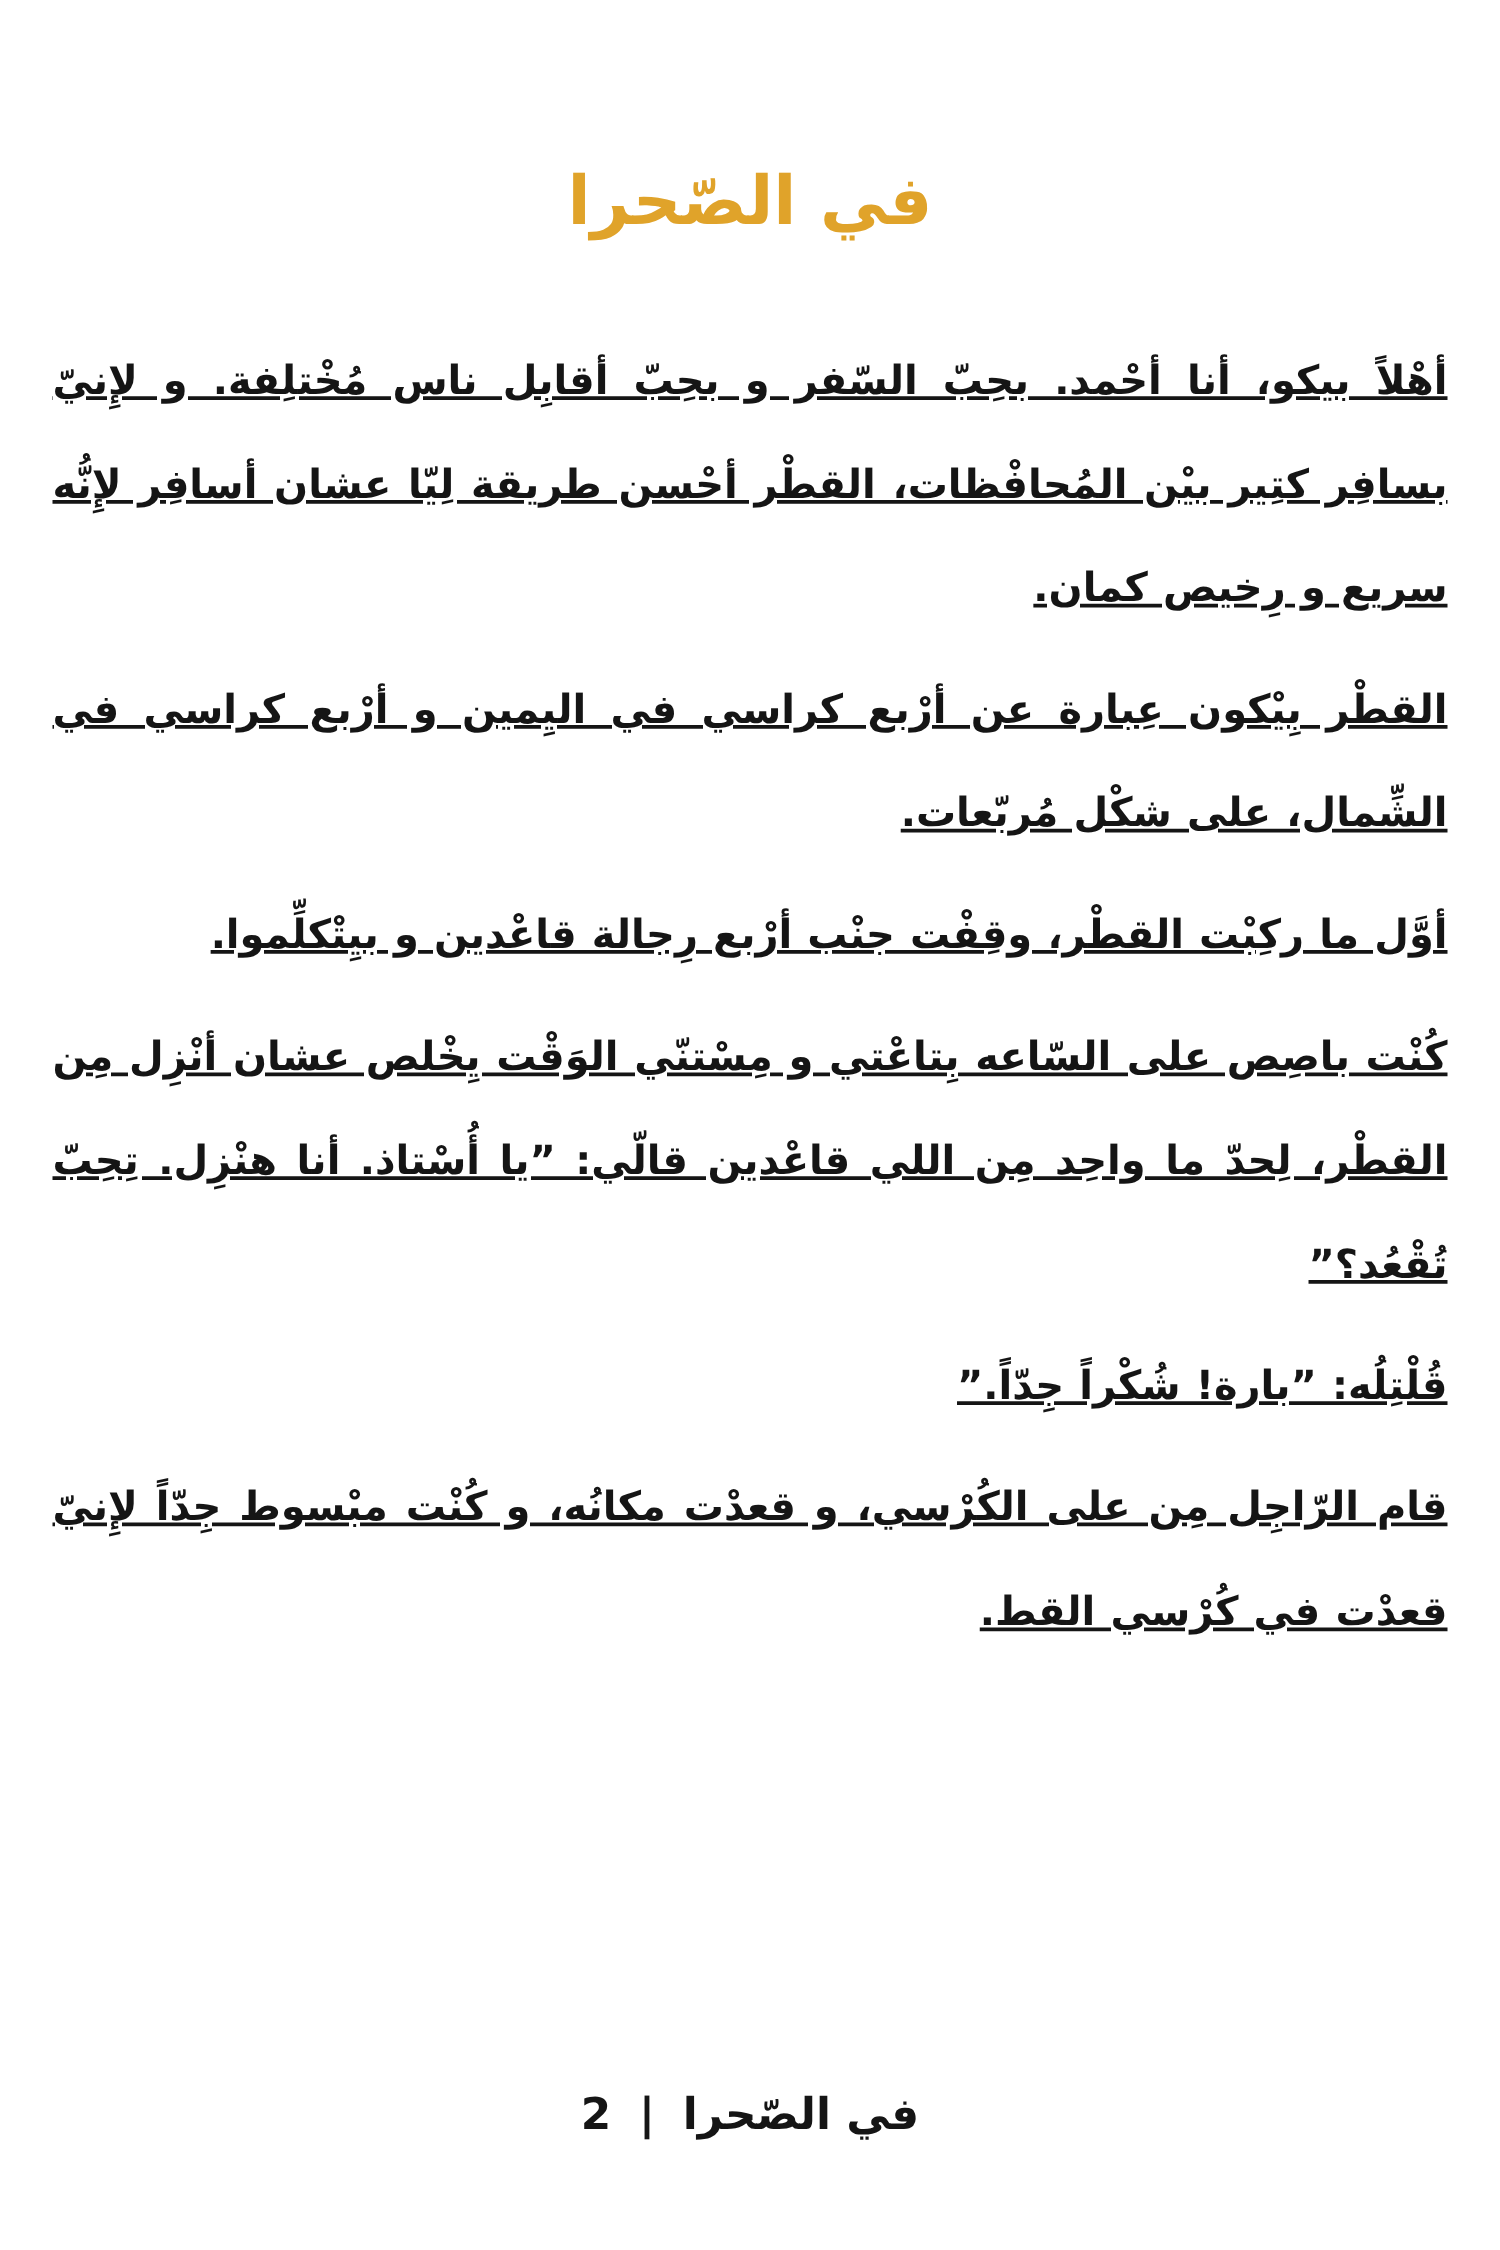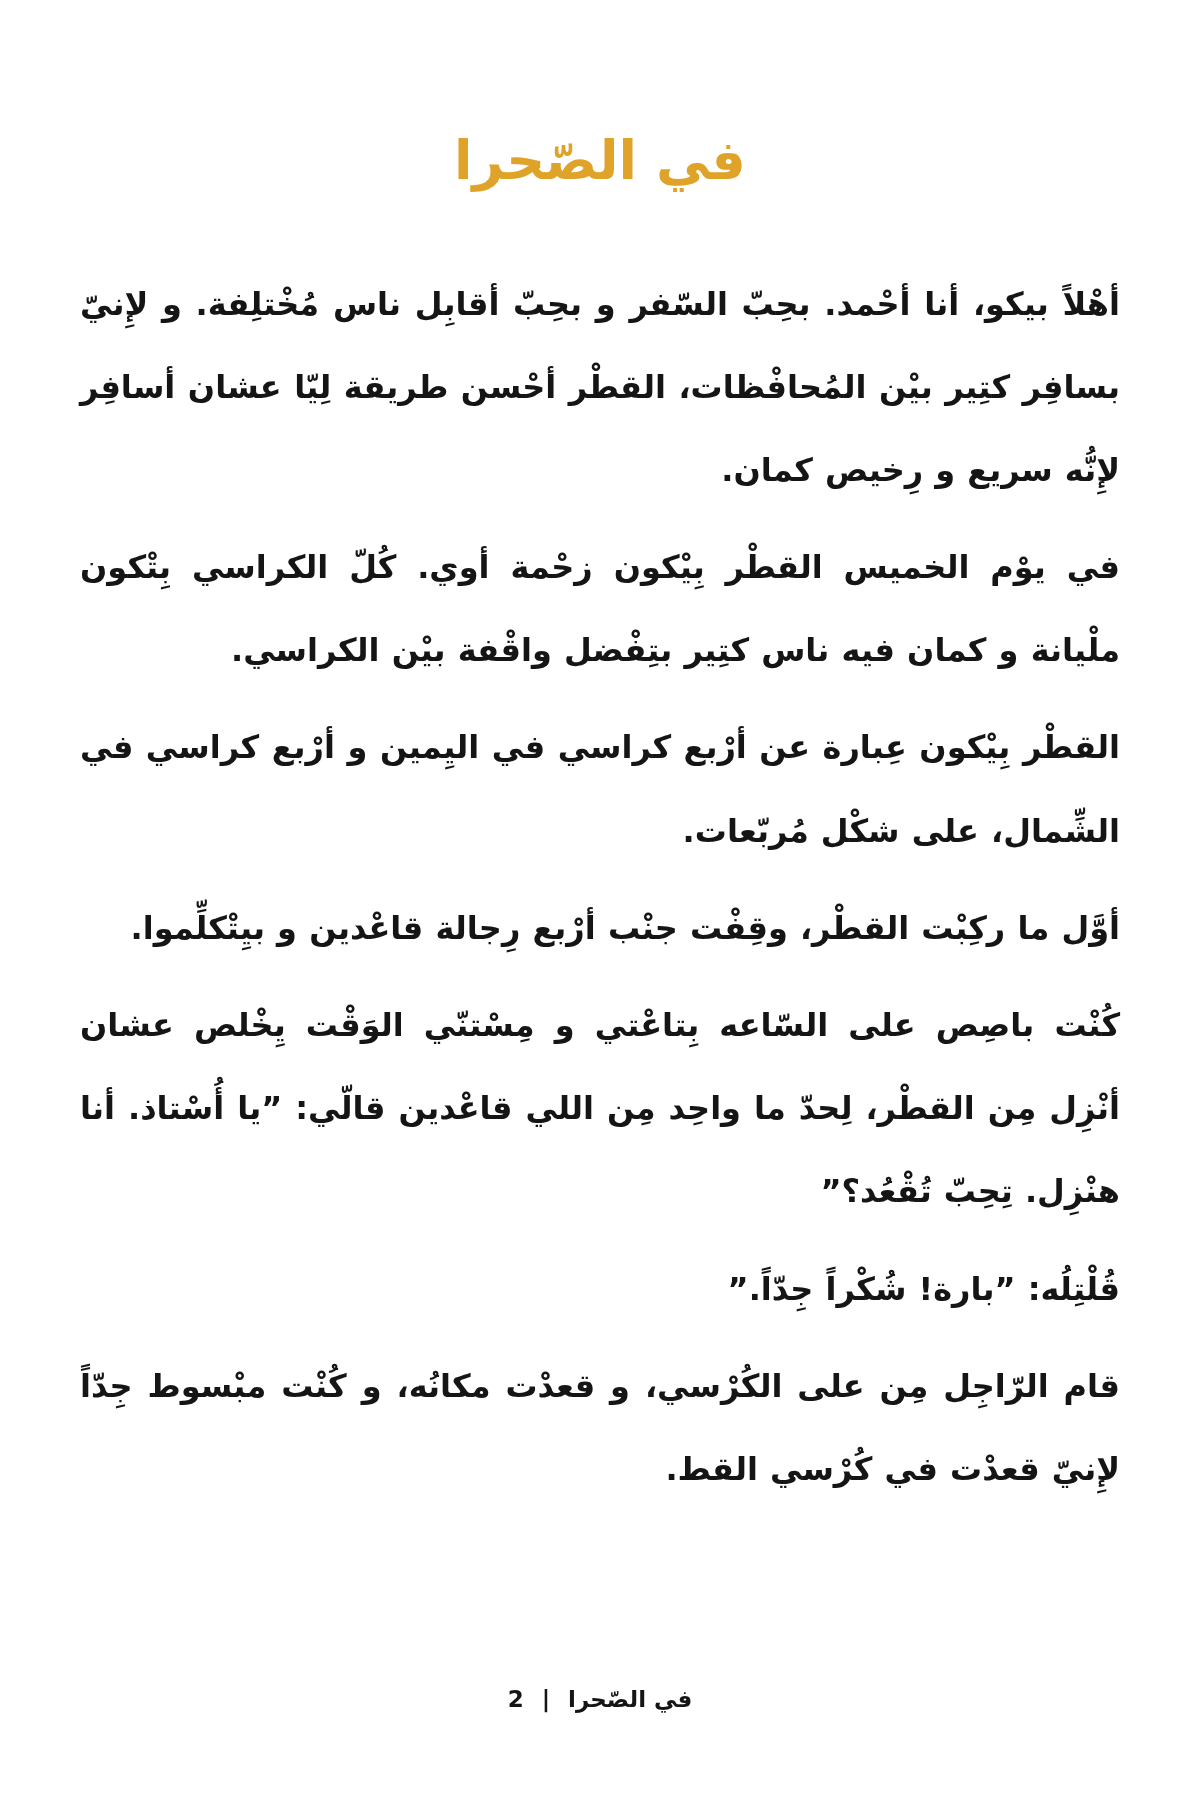--- a/index.html
+++ b/index.html
@@ -25,63 +25,63 @@
     text-align: center;
     color: var(--accent);
     font-size: 54px;
     font-weight: 700;
     line-height: 1.25;
     margin: 115px 0 68px 0;
   }
 
   .story {
     direction: rtl;
-    padding: 0 80px;
+    padding: 0 42px;
     color: var(--text);
+    text-decoration: underline;
   }
 
   .story p {
     font-size: 32px;
     font-weight: 600;
     line-height: 2.6;
     text-align: justify;
     margin: 0 0 14px 0;
     word-spacing: 1px;
   }
 
   .footer {
     position: absolute;
     left: 0;
     right: 0;
     bottom: 100px;
     direction: rtl;
     text-align: center;
     color: var(--text);
-    font-size: 23px;
+    font-size: 35px;
     font-weight: 600;
   }
   .footer .sep {
     display: inline-block;
     margin: 0 10px;
     font-weight: 700;
   }
   .footer .page-num {
     font-weight: 800;
   }
 </style>
 </head>
 <body>
 
 <div class="page" lang="ar">
 
   <h1 class="title">في الصّحرا</h1>
 
   <div class="story">
     <p>أهْلاً بيكو، أنا أحْمد. بحِبّ السّفر و بحِبّ أقابِل ناس مُخْتلِفة. و لإِنيّ بسافِر كتِير بيْن المُحافْظات، القطْر أحْسن طريقة لِيّا عشان أسافِر لإِنُّه سريع و رِخيص كمان.</p>
-    <p>في يوْم الخميس القطْر بِيْكون زحْمة أوي. كُلّ الكراسي بِتْكون ملْيانة و كمان فيه ناس كتِير بتِفْضل واقْفة بيْن الكراسي.</p>
     <p>القطْر بِيْكون عِبارة عن أرْبع كراسي في اليِمين و أرْبع كراسي في الشِّمال، على شكْل مُربّعات.</p>
     <p>أوَّل ما ركِبْت القطْر، وقِفْت جنْب أرْبع رِجالة قاعْدين و بيِتْكلِّموا.</p>
     <p>كُنْت باصِص على السّاعه بِتاعْتي و مِسْتنّي الوَقْت يِخْلص عشان أنْزِل مِن القطْر، لِحدّ ما واحِد مِن اللي قاعْدين قالّي: ”يا أُسْتاذ. أنا هنْزِل. تِحِبّ تُقْعُد؟”</p>
     <p>قُلْتِلُه: ”بارة! شُكْراً جِدّاً.”</p>
     <p>قام الرّاجِل مِن على الكُرْسي، و قعدْت مكانُه، و كُنْت مبْسوط جِدّاً لإِنيّ قعدْت في كُرْسي القط.</p>
   </div>
 
   <div class="footer">
     <span>في الصّحرا</span>
     <span class="sep">|</span>

